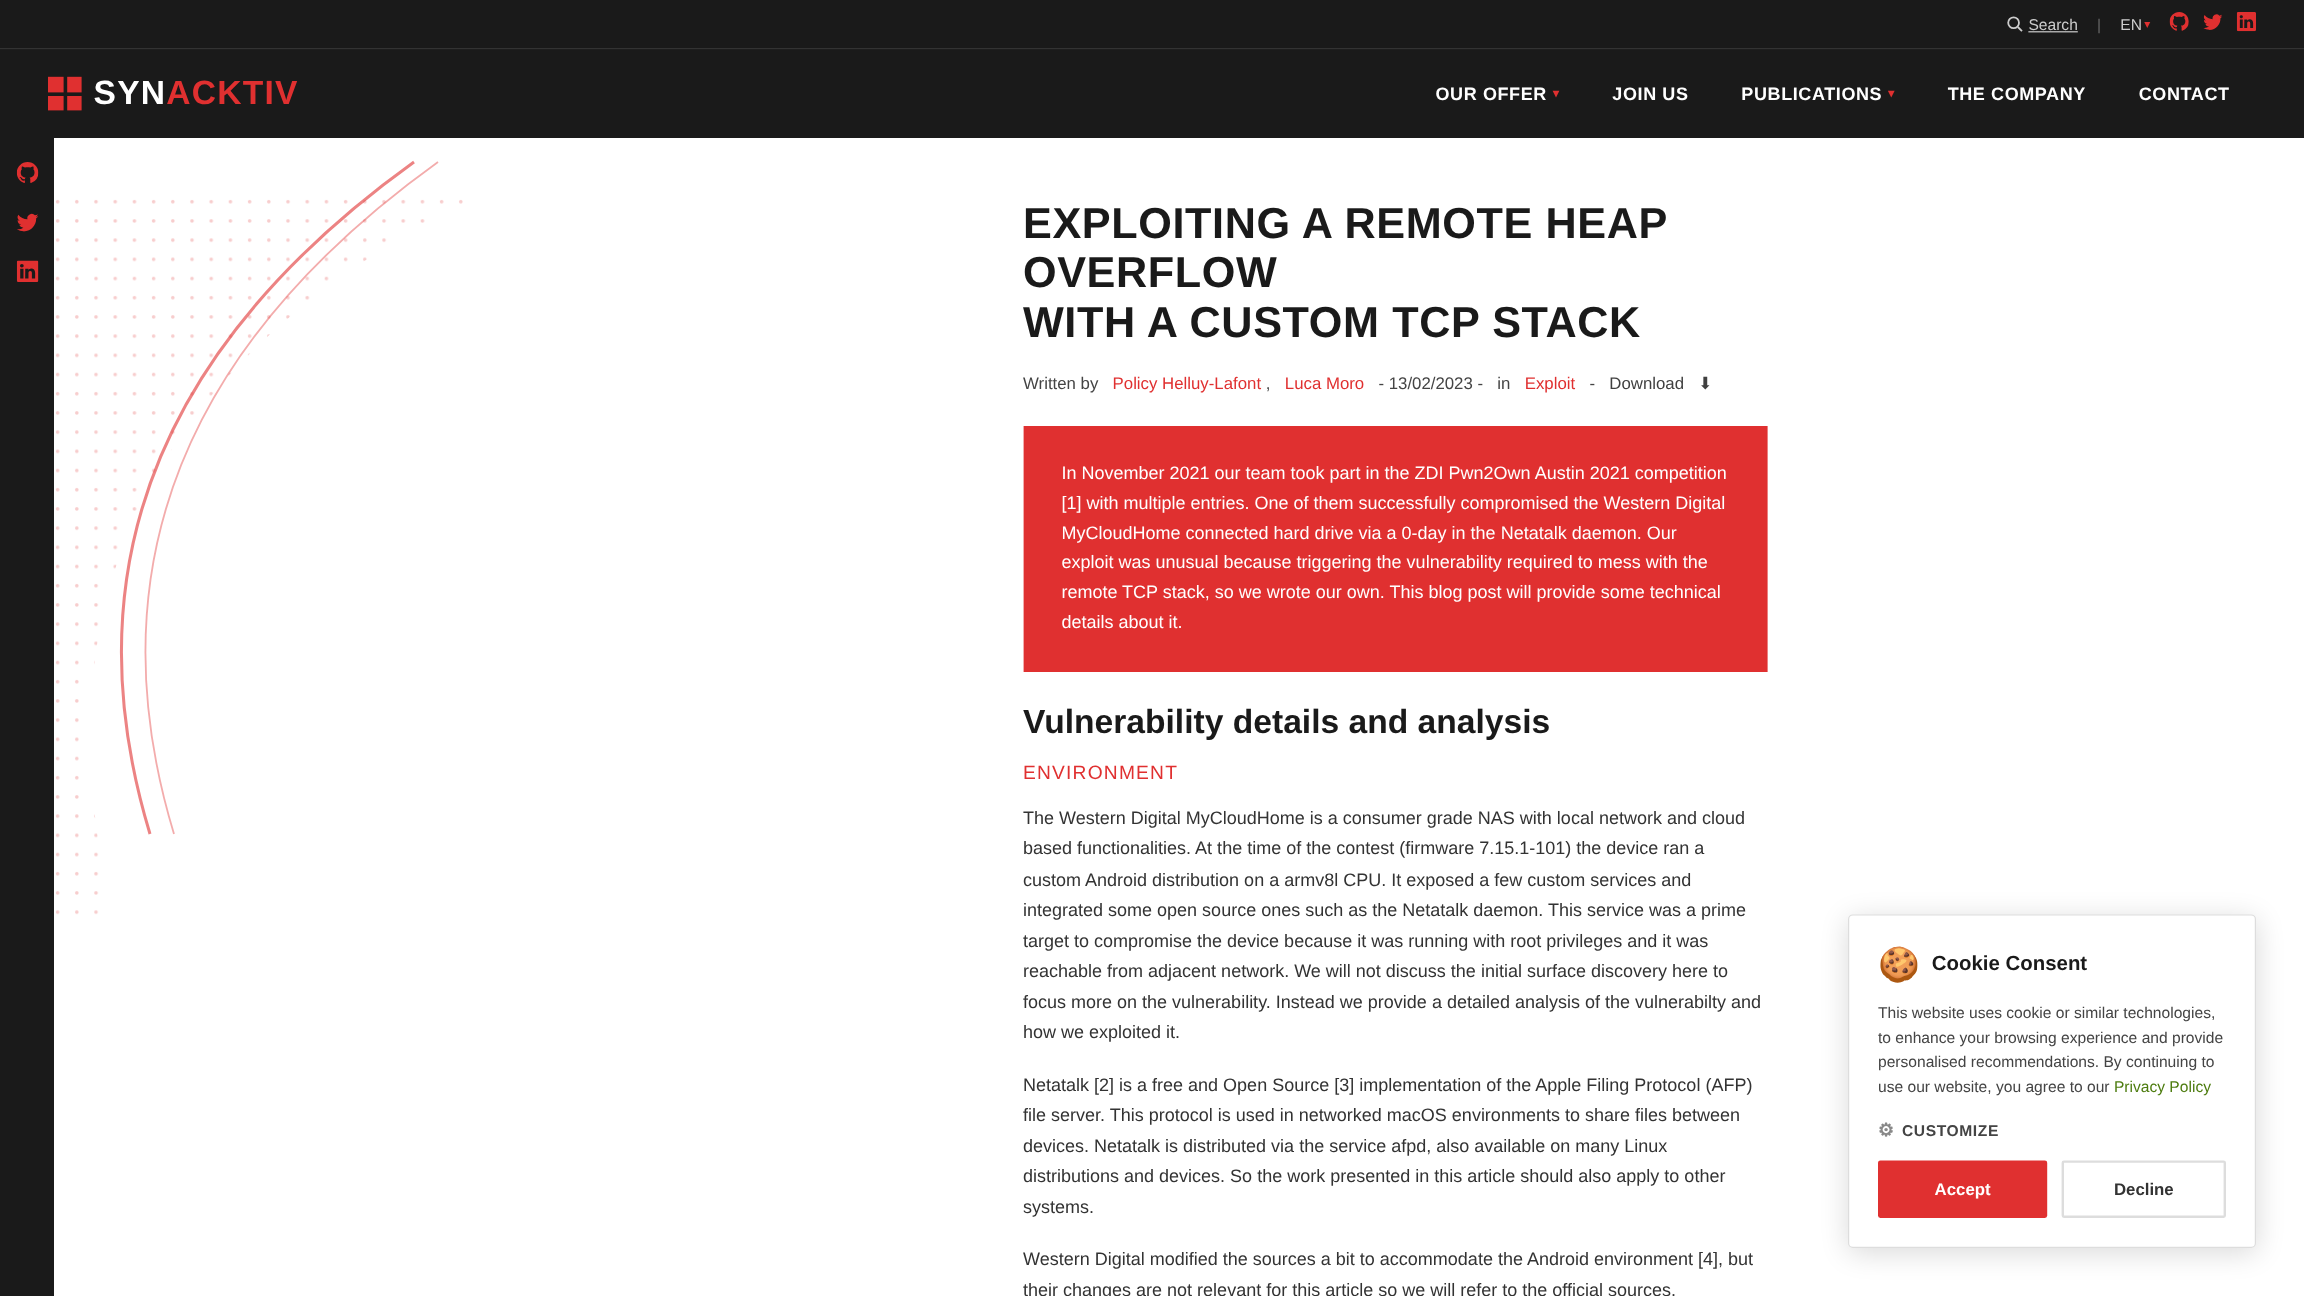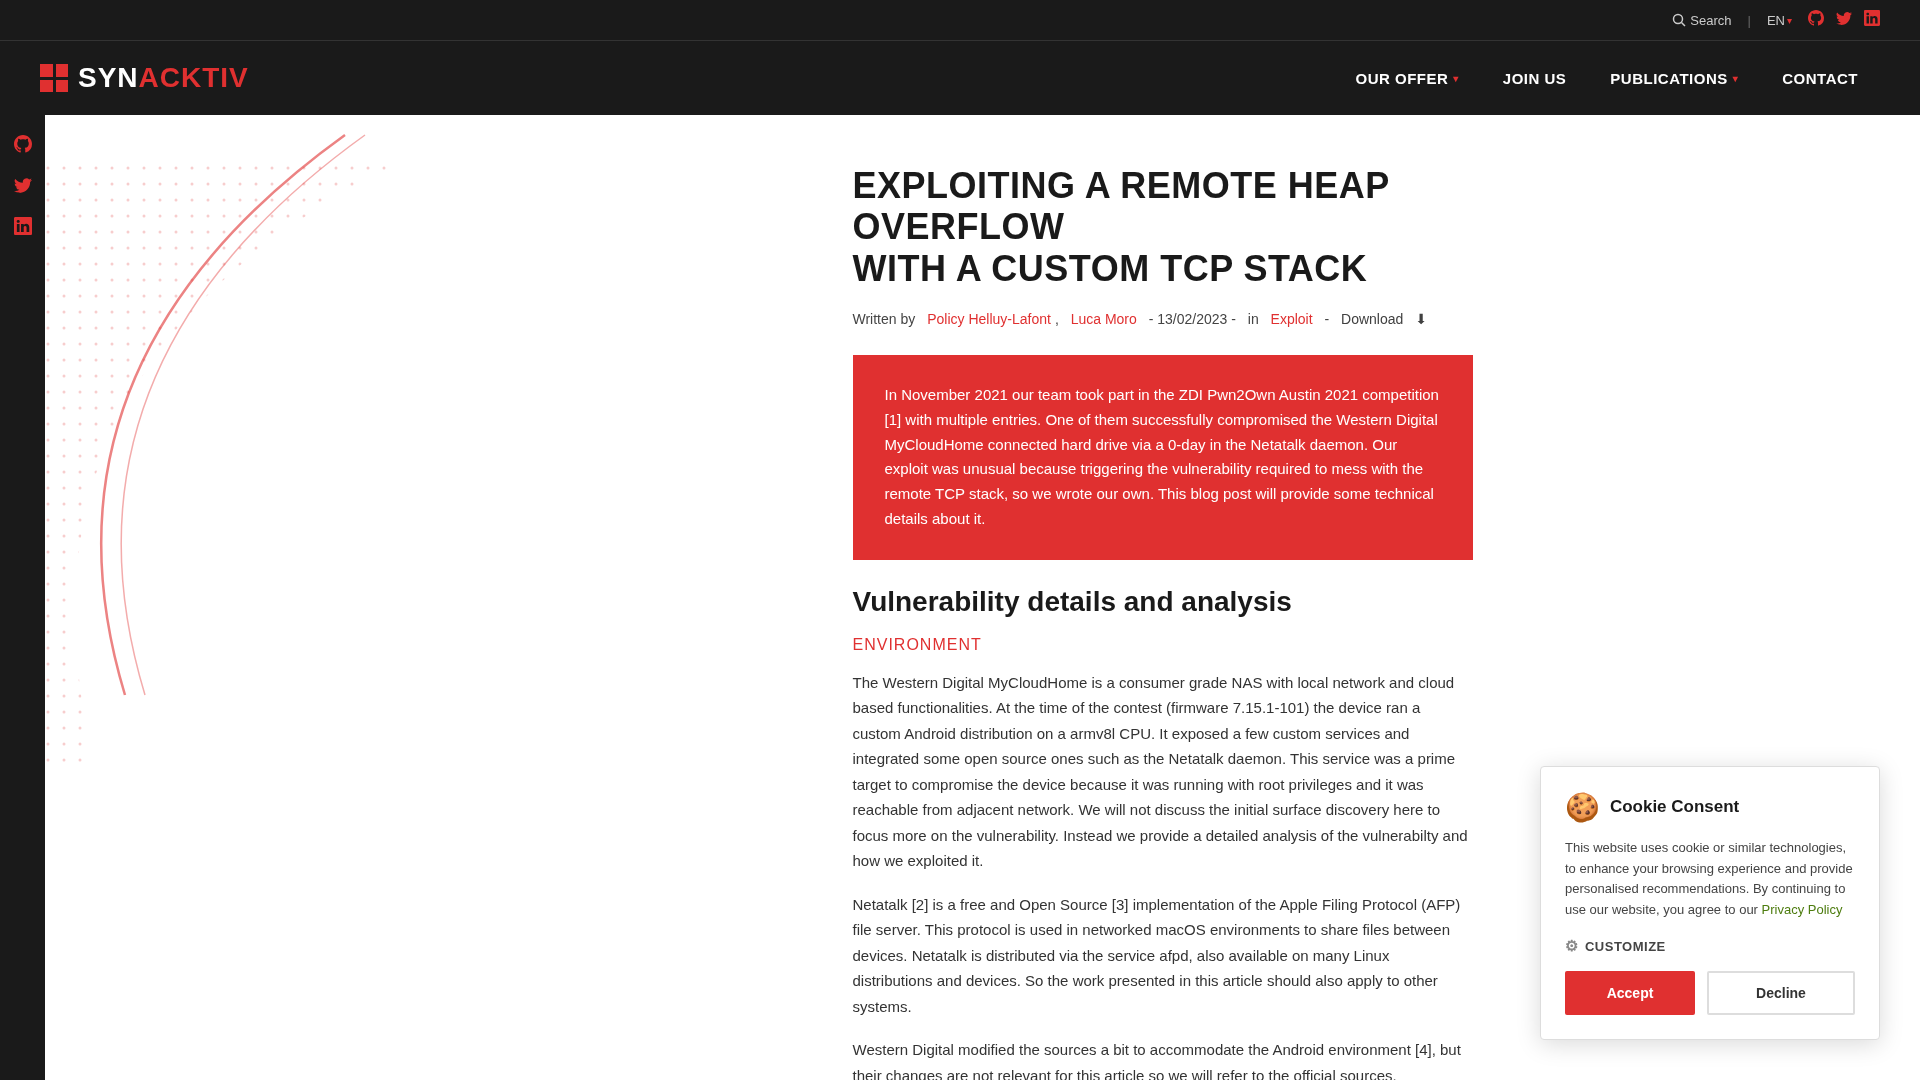--- a/index.html
+++ b/index.html
@@ -15,20 +15,21 @@
       padding: 0 40px;
       gap: 16px;
     }
     .top-bar-search {
       color: #ccc;
       font-size: 13px;
       display: flex;
       align-items: center;
       gap: 4px;
       cursor: pointer;
+      text-decoration: underline;
     }
     .top-bar-lang {
       color: #ccc;
       font-size: 13px;
       display: flex;
       align-items: center;
       gap: 2px;
       cursor: pointer;
     }
     .top-bar-separator { color: #666; font-size: 13px; }
@@ -240,21 +241,21 @@
     .cookie-customize .gear { color: #888; font-size: 15px; }
     .cookie-buttons {
       display: flex;
       gap: 12px;
     }
     .btn-accept {
       flex: 1;
       background: #e03030;
       color: #fff;
       border: none;
-      padding: 5px;
+      padding: 16px;
       font-size: 14px;
       font-weight: 700;
       cursor: pointer;
       border-radius: 2px;
     }
     .btn-decline {
       flex: 1;
       background: #fff;
       color: #333;
       border: 2px solid #ddd;
@@ -319,20 +320,23 @@
     <div class="nav-item">
       <span>OUR OFFER</span>
       <span class="arrow">▾</span>
     </div>
     <div class="nav-item">
       <span>JOIN US</span>
     </div>
     <div class="nav-item">
       <span>PUBLICATIONS</span>
       <span class="arrow">▾</span>
+    </div>
+    <div class="nav-item">
+      <span>THE COMPANY</span>
     </div>
     <div class="nav-item">
       <span>CONTACT</span>
     </div>
   </div>
 </nav>
 
 <div class="page-wrapper">
 
   <div class="sidebar-social">

